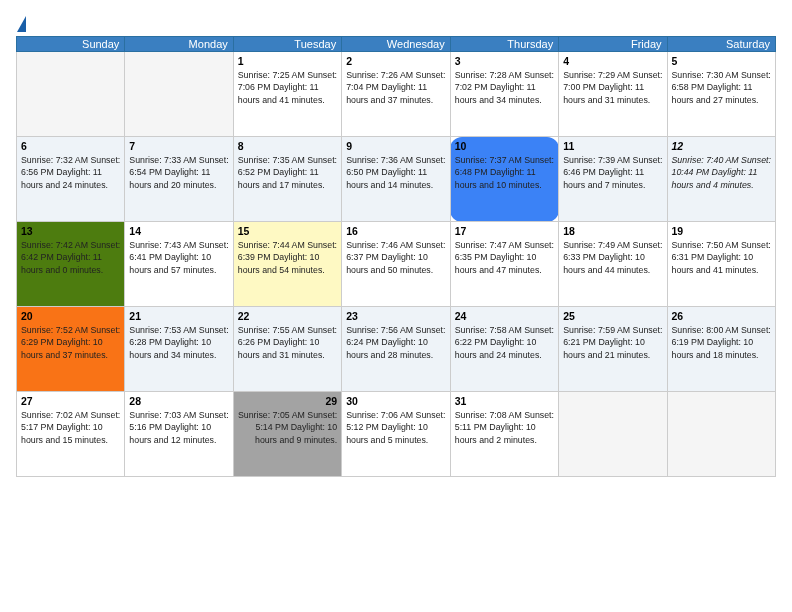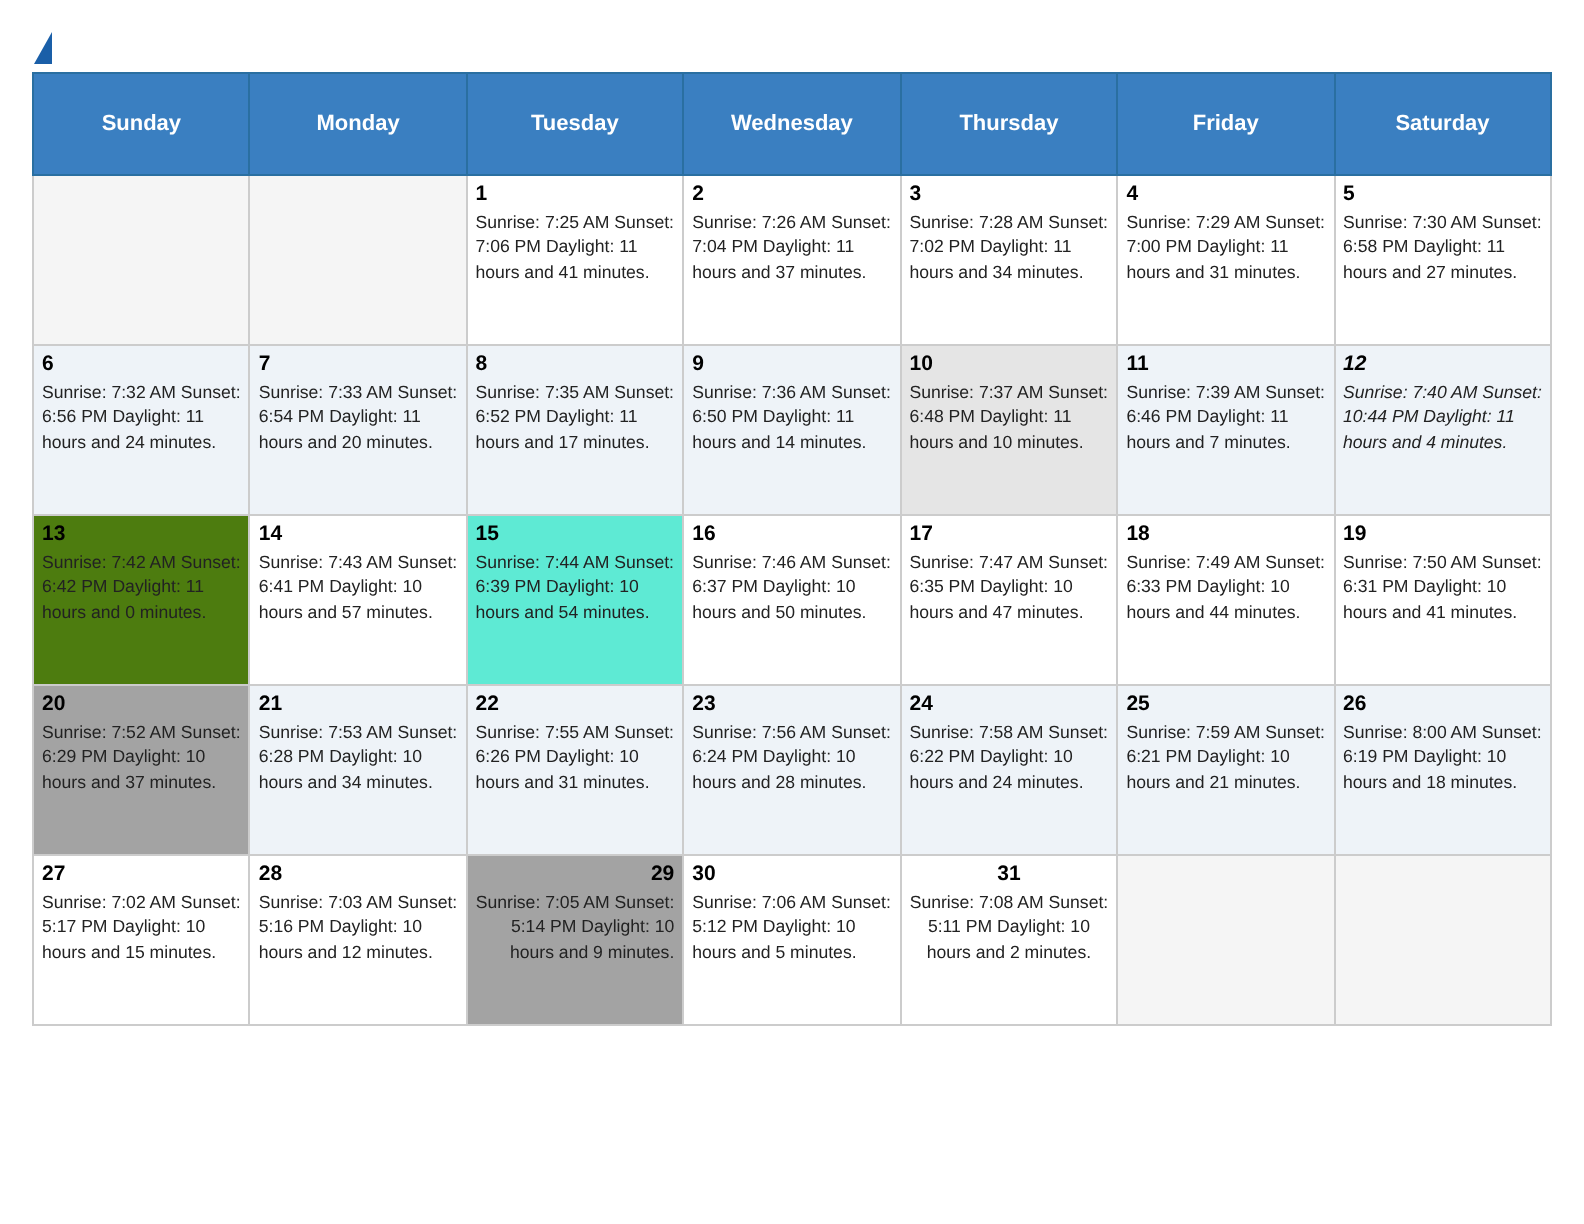--- a/index.html
+++ b/index.html
@@ -39,24 +39,24 @@
       color: #333;
     }
     .calendar {
       width: 100%;
       border-collapse: collapse;
       font-size: 9.5px;
     }
     .calendar th {
       background: #3a7fc1;
       color: #fff;
-      text-align: center;
-      padding: 19px 5px;
+      text-align: right;
+      padding: 1px 5px;
       font-size: 11px;
-      font-weight: bold;
+      font-weight: normal;
       border: 1px solid #2a6fa1;
     }
     .calendar td {
       border: 1px solid #ccc;
       vertical-align: top;
       padding: 3px 4px;
       width: 109px;
       height: 85px;
       background: #fff;
     }
@@ -164,21 +164,21 @@
             <div class="day-detail">Sunrise: 7:35 AM
 Sunset: 6:52 PM
 Daylight: 11 hours and 17 minutes.</div>
           </td>
           <td style="background: rgb(238, 243, 248);">
             <span class="day-num">9</span>
             <div class="day-detail">Sunrise: 7:36 AM
 Sunset: 6:50 PM
 Daylight: 11 hours and 14 minutes.</div>
           </td>
-          <td style="background: #e5e5e5;">
+          <td style="background: #3b82f6; border-radius: 12px;">
             <span class="day-num">10</span>
             <div class="day-detail">Sunrise: 7:37 AM
 Sunset: 6:48 PM
 Daylight: 11 hours and 10 minutes.</div>
           </td>
           <td style="background: rgb(238, 243, 248);">
             <span class="day-num">11</span>
             <div class="day-detail">Sunrise: 7:39 AM
 Sunset: 6:46 PM
 Daylight: 11 hours and 7 minutes.</div>
@@ -196,21 +196,21 @@
             <div class="day-detail">Sunrise: 7:42 AM
 Sunset: 6:42 PM
 Daylight: 11 hours and 0 minutes.</div>
           </td>
           <td style="background: rgb(255, 255, 255);">
             <span class="day-num">14</span>
             <div class="day-detail">Sunrise: 7:43 AM
 Sunset: 6:41 PM
 Daylight: 10 hours and 57 minutes.</div>
           </td>
-          <td style="background: #5eead4; margin-top: 12px;">
+          <td style="background: #fef9c3; margin-top: 12px;">
             <span class="day-num">15</span>
             <div class="day-detail">Sunrise: 7:44 AM
 Sunset: 6:39 PM
 Daylight: 10 hours and 54 minutes.</div>
           </td>
           <td style="background: rgb(255, 255, 255);">
             <span class="day-num">16</span>
             <div class="day-detail">Sunrise: 7:46 AM
 Sunset: 6:37 PM
 Daylight: 10 hours and 50 minutes.</div>
@@ -228,21 +228,21 @@
 Daylight: 10 hours and 44 minutes.</div>
           </td>
           <td style="background: rgb(255, 255, 255);">
             <span class="day-num">19</span>
             <div class="day-detail">Sunrise: 7:50 AM
 Sunset: 6:31 PM
 Daylight: 10 hours and 41 minutes.</div>
           </td>
         </tr>
         <tr>
-          <td style="background: #a3a3a3;">
+          <td style="background: #f97316;">
             <span class="day-num">20</span>
             <div class="day-detail">Sunrise: 7:52 AM
 Sunset: 6:29 PM
 Daylight: 10 hours and 37 minutes.</div>
           </td>
           <td style="background: rgb(238, 243, 248);">
             <span class="day-num">21</span>
             <div class="day-detail">Sunrise: 7:53 AM
 Sunset: 6:28 PM
 Daylight: 10 hours and 34 minutes.</div>
@@ -296,21 +296,21 @@
             <div class="day-detail">Sunrise: 7:05 AM
 Sunset: 5:14 PM
 Daylight: 10 hours and 9 minutes.</div>
           </td>
           <td style="background: rgb(255, 255, 255);">
             <span class="day-num">30</span>
             <div class="day-detail">Sunrise: 7:06 AM
 Sunset: 5:12 PM
 Daylight: 10 hours and 5 minutes.</div>
           </td>
-          <td style="background: rgb(255, 255, 255); text-align: center;">
+          <td style="background: rgb(255, 255, 255);">
             <span class="day-num">31</span>
             <div class="day-detail">Sunrise: 7:08 AM
 Sunset: 5:11 PM
 Daylight: 10 hours and 2 minutes.</div>
           </td>
           <td class="empty-cell" style="background: rgb(245, 245, 245);"></td>
           <td class="empty-cell" style="background: rgb(245, 245, 245);"></td>
         </tr>
       </tbody>
   </table>

